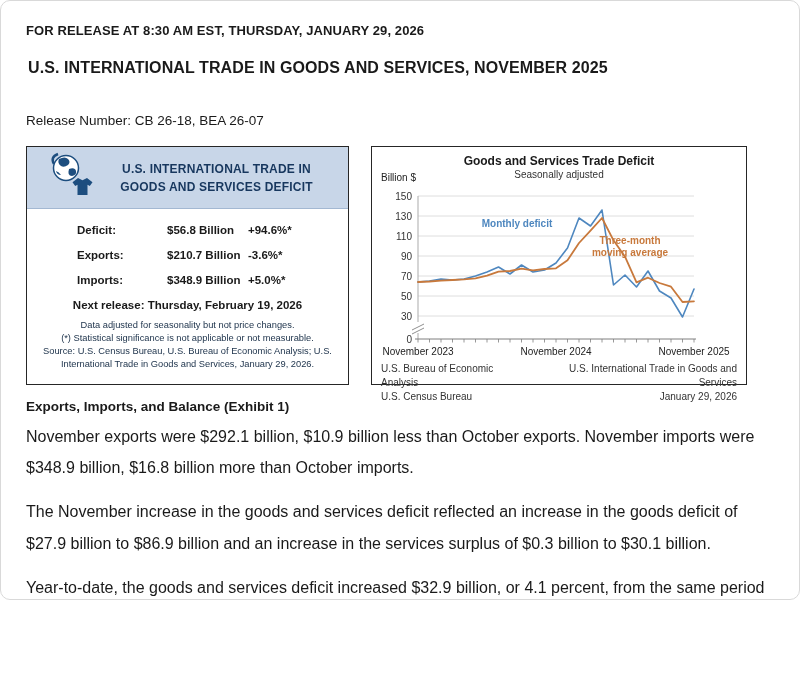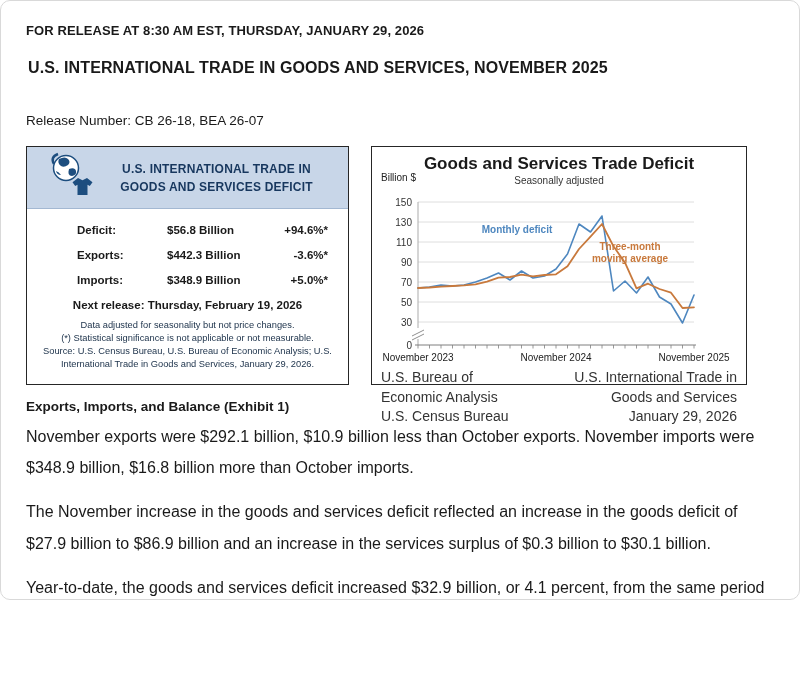--- a/index.html
+++ b/index.html
@@ -19,33 +19,33 @@
   .boxes-row{display:flex;gap:22px;margin-top:18px;align-items:flex-start;}
 
   
   .summary-box{width:323px;height:239px;box-sizing:border-box;border:1.5px solid #262626;background:#fff;}
   .summary-header{height:62px;background:#c8d6e8;border-bottom:1px solid #a3b8d2;
     display:flex;align-items:center;padding:0 12px 0 20px;box-sizing:border-box;}
   .summary-title{flex:1;text-align:center;font-size:12px;font-weight:bold;color:#17375e;line-height:1.5;letter-spacing:.2px;}
   .summary-rows{padding:15px 20px 0 20px;}
   .summary-row{display:grid;grid-template-columns:120px 1fr 80px;font-size:11.5px;font-weight:bold;margin-bottom:13px;}
   .summary-row .lbl{padding-left:30px;}
-  .summary-row .chg{text-align:right;}
+  .summary-row .chg{}
   .next-release{text-align:center;font-size:11.5px;font-weight:bold;margin:3px 0 8px 0;}
   .footnotes{font-size:9.3px;line-height:1.4;text-align:center;color:#21364e;}
 
   
   .chart-box{width:376px;height:239px;box-sizing:border-box;border:1.5px solid #262626;
     position:relative;padding-top:7px;background:#fff;}
-  .chart-title{text-align:center;font-size:17px;font-weight:bold;}
+  .chart-title{text-align:center;font-size:12px;font-weight:bold;}
   .chart-subtitle{text-align:center;font-size:10px;margin-top:1px;color:#333;}
   .chart-ylabel{position:absolute;top:25px;left:9px;font-size:10px;color:#222;}
   .chart-svg{display:block;margin-top:2px;font-family:"Liberation Sans",sans-serif;}
   .chart-sources{display:flex;justify-content:space-between;padding:1px 9px 8px 9px;
-    font-size:14px;line-height:1.4;color:#333;}
+    font-size:10px;line-height:1.4;color:#333;}
   .chart-sources .right{text-align:right;}
 
   .exhibit-heading{font-size:13.5px;font-weight:bold;margin:14px 0 0 0;}
   .body-para{font-size:16px;line-height:1.95;margin:7px 0 13px 0;}
 </style>
 </head>
 <body>
 
 <div class="page">
 
@@ -77,21 +77,21 @@
       </div>
 
       <div class="summary-rows">
         <div class="summary-row">
           <span class="lbl">Deficit:</span>
           <span class="val">$56.8 Billion</span>
           <span class="chg">+94.6%*</span>
         </div>
         <div class="summary-row">
           <span class="lbl">Exports:</span>
-          <span class="val">$442.3 Billion</span>
+          <span class="val">$210.7 Billion</span>
           <span class="chg">-3.6%*</span>
         </div>
         <div class="summary-row">
           <span class="lbl">Imports:</span>
           <span class="val">$348.9 Billion</span>
           <span class="chg">+5.0%*</span>
         </div>
       </div>
 
       <div class="next-release">Next release: Thursday, February 19, 2026</div>

